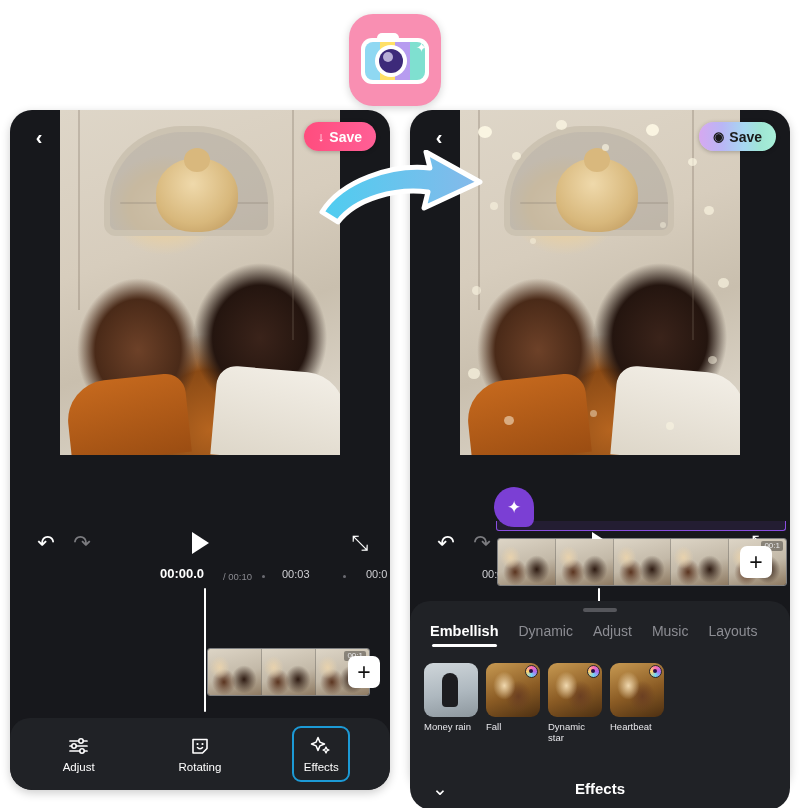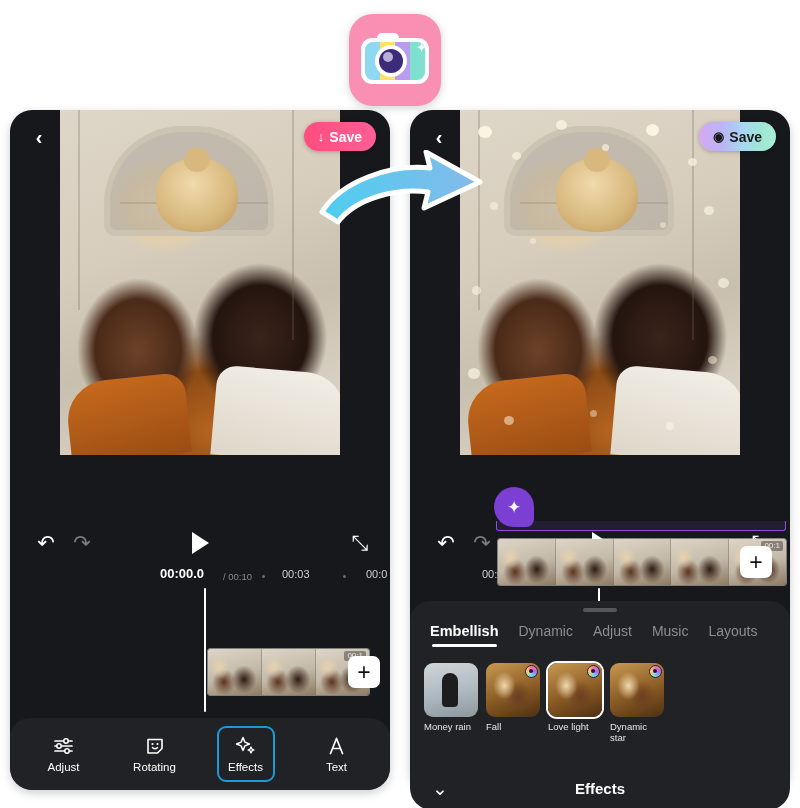--- a/index.html
+++ b/index.html
@@ -358,28 +358,20 @@
       <div class="nav-lb">Rotating</div>
     </div>
     <div class="nav-item active">
       <div class="nav-ic">
         <svg width="22" height="20" viewBox="0 0 22 20">
             <path d="M8 1.5l1.9 4.6L14.5 8l-4.6 1.9L8 14.5 6.1 9.9 1.5 8l4.6-1.9z" fill="none" stroke="#fff" stroke-width="1.5" stroke-linejoin="round"></path>
             <path d="M16 11l.9 2.1 2.1.9-2.1.9-.9 2.1-.9-2.1-2.1-.9 2.1-.9z" fill="none" stroke="#fff" stroke-width="1.3" stroke-linejoin="round"></path>
           </svg>
       </div>
       <div class="nav-lb">Effects</div>
-    </div>
-    <div class="nav-item">
-      <div class="nav-ic">
-        <svg width="19" height="20" viewBox="0 0 19 20">
-            <path d="M9.5 2.5L15.5 17.5M9.5 2.5L3.5 17.5M5.9 12.5h7.2" fill="none" stroke="#fff" stroke-width="1.7" stroke-linecap="round" stroke-linejoin="round"></path>
-          </svg>
-      </div>
-      <div class="nav-lb">Text</div>
     </div>
   </div>
 </div>
 
 <div class="phone right">
 
   <div class="preview">
     <div class="preview-photo">
       <div class="wall-line w1"></div>
         <div class="wall-line w2"></div>
@@ -468,31 +460,31 @@
     <div class="fx-cell">
       <div class="fx-thumb money"></div>
       <div class="fx-name">Money rain</div>
     </div>
     <div class="fx-cell">
       <div class="fx-thumb">
           <div class="vip"></div>
         </div>
       <div class="fx-name">Fall</div>
     </div>
-    <div class="fx-cell sel">
-      <div class="fx-thumb">
-          <div class="vip"></div>
-        </div>
-      <div class="fx-name">Love light</div>
-    </div>
     <div class="fx-cell">
       <div class="fx-thumb">
           <div class="vip"></div>
         </div>
       <div class="fx-name">Dynamic star</div>
+    </div>
+    <div class="fx-cell">
+      <div class="fx-thumb">
+          <div class="vip"></div>
+        </div>
+      <div class="fx-name">Heartbeat</div>
     </div>
   </div>
 
   <div class="fx-footer">
     <span class="chev">⌄</span>
     <span>Effects</span>
   </div>
 </div>
 
 <div class="arrow">

